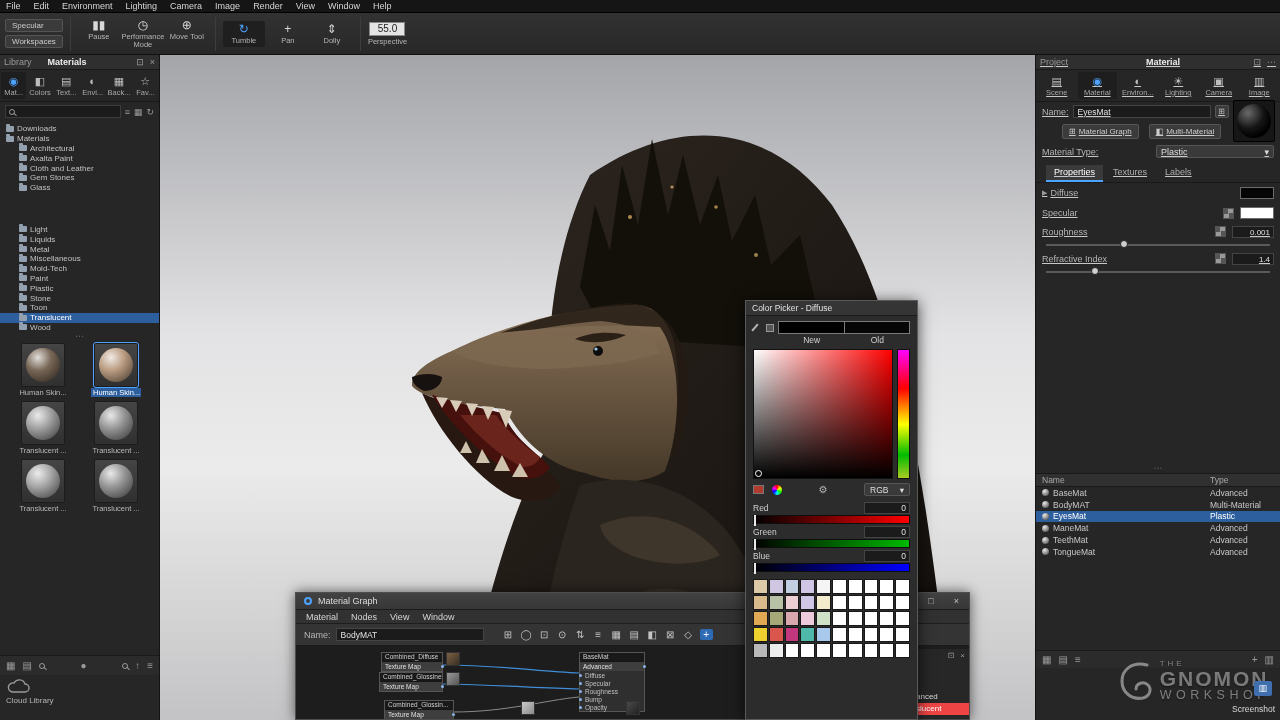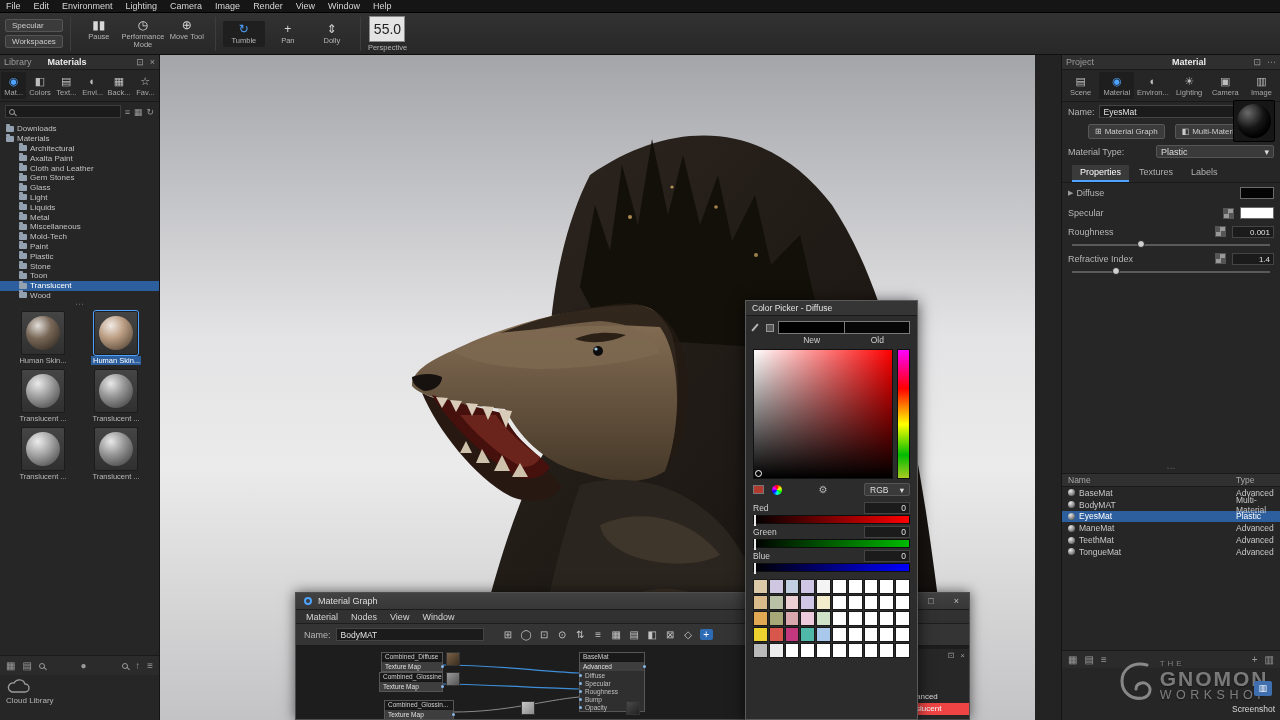--- a/index.html
+++ b/index.html
@@ -14,21 +14,21 @@
   .toolbar{position:absolute;left:0;top:13px;width:1280px;height:42px;background:linear-gradient(#323232,#282828);border-bottom:1px solid #101010;display:flex;align-items:center;padding:0 5px;gap:7px;}
   .tb-stack{display:flex;flex-direction:column;gap:3px;}
   .tb-btn{background:#3b3b3b;border:1px solid #555;border-radius:2px;padding:1px 6px;font-size:8px;color:#ccc;text-align:left;}
   .tb-sep{width:1px;height:34px;background:#161616;border-right:1px solid #3d3d3d;}
   .tb-group{display:flex;gap:2px;}
   .tb-item{width:42px;display:flex;flex-direction:column;align-items:center;gap:1px;color:#b5b5b5;font-size:7.5px;text-align:center;line-height:8px;padding:2px 0;border-radius:2px;}
   .tb-item .glyph{font-size:12px;line-height:13px;height:13px;color:#d8d8d8;}
   .tb-item.selected{background:#1f1f1f;}
   .tb-item.selected .glyph{color:#4da3ff;}
   .fov-wrap{display:flex;flex-direction:column;align-items:center;gap:1px;}
-  .fov-box{width:36px;height:26px;background:#e4e4e4;color:#222;border:1px solid #888;font-size:14px;text-align:center;}
+  .fov-box{width:36px;height:14px;background:#e4e4e4;color:#222;border:1px solid #888;font-size:10px;text-align:center;}
   .fov-label{font-size:7.5px;color:#b5b5b5;}
 
   
   .panel-header{height:15px;display:flex;align-items:center;padding:0 4px;background:#2f2f2f;border-bottom:1px solid #191919;font-size:9px;color:#9a9a9a;flex:none;}
   .panel-title{font-weight:bold;color:#ececec;margin-left:16px;}
   .ph-icons{margin-left:auto;display:flex;gap:6px;color:#9a9a9a;font-size:9px;}
 
   
   .left-col{position:absolute;left:0;top:55px;width:160px;bottom:0;background:#262626;border-right:1px solid #141414;display:flex;flex-direction:column;}
   .lib-tabs{display:flex;padding:2px 1px;gap:1px;border-bottom:1px solid #191919;flex:none;}
@@ -58,21 +58,21 @@
   .strip{flex:none;height:20px;display:flex;align-items:center;gap:7px;padding:0 6px;background:#2b2b2b;border-top:1px solid #1a1a1a;color:#9a9a9a;font-size:10px;}
   .strip .sp{flex:1;}
   .cloud-row{flex:none;height:45px;padding:3px 6px;display:flex;flex-direction:column;justify-content:flex-start;gap:2px;}
   .cloud-label{font-size:8px;color:#b5b5b5;}
 
   
   .viewport{position:absolute;left:160px;top:55px;width:875px;bottom:0;}
   .viewport svg{display:block;width:100%;height:100%;}
 
   
-  .right-panel{position:absolute;right:0;top:55px;width:219px;bottom:0;background:#262626;border-left:1px solid #141414;}
+  .right-panel{position:absolute;right:0;top:55px;width:245px;bottom:0;background:#262626;border-left:1px solid #141414;text-decoration:underline;}
   .rp-tabs{display:flex;padding:2px 1px;gap:1px;border-bottom:1px solid #191919;}
   .rp-row{display:flex;align-items:center;gap:4px;padding:3px 6px;}
   .rp-label{color:#b5b5b5;}
   .text-input{background:#1b1b1b;border:1px solid #444;color:#e2e2e2;font-size:8.5px;height:13px;padding:0 4px;}
   .sq-btn{width:14px;height:13px;background:#3a3a3a;border:1px solid #555;color:#bbb;font-size:8px;line-height:11px;text-align:center;border-radius:2px;}
   .ball-wrap{position:absolute;right:5px;top:45px;width:42px;height:42px;background:#161616;border:1px solid #000;border-radius:2px;display:flex;align-items:center;justify-content:center;}
   .ball{width:34px;height:34px;border-radius:50%;background:radial-gradient(circle at 32% 26%, #6a6a6a, #161616 45%, #000 80%);box-shadow:inset -2px -3px 5px rgba(0,0,0,.8);}
   .gray-btn{background:#3b3b3b;border:1px solid #575757;border-radius:2px;color:#ccc;font-size:8px;padding:2px 6px;display:flex;align-items:center;gap:3px;}
   .dropdown{margin-left:auto;background:#3a3a3a;border:1px solid #555;border-radius:2px;height:13px;display:flex;align-items:center;gap:4px;padding:0 4px;min-width:118px;color:#ddd;justify-content:space-between;}
   .subtabs{display:flex;gap:2px;padding:2px 10px 0;border-bottom:1px solid #191919;margin-top:2px;}
@@ -307,21 +307,21 @@
         <div class="tree-row" style="padding-left: 19px;">
           <span class="folder-ic"></span>
           <span>Gem Stones</span>
         </div>
 
         <div class="tree-row" style="padding-left: 19px;">
           <span class="folder-ic"></span>
           <span>Glass</span>
         </div>
 
-        <div class="tree-row" style="padding-left: 19px;">
+        <div class="tree-row" style="padding-left: 19px; margin-top: 32px;">
           <span class="folder-ic"></span>
           <span>Light</span>
         </div>
 
         <div class="tree-row" style="padding-left: 19px;">
           <span class="folder-ic"></span>
           <span>Liquids</span>
         </div>
 
         <div class="tree-row" style="padding-left: 19px;">

